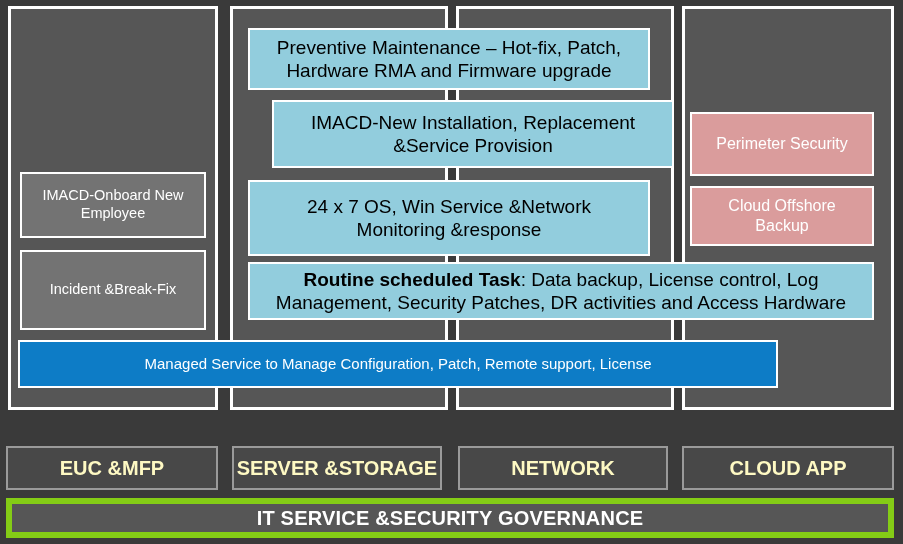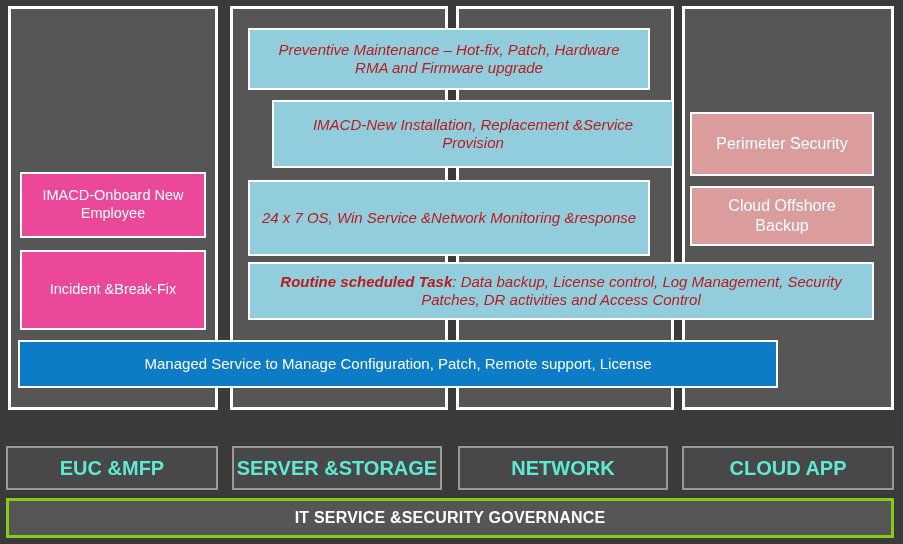--- a/index.html
+++ b/index.html
@@ -44,29 +44,28 @@
     border: 2px solid #ffffff;
     display: flex;
     align-items: center;
     justify-content: center;
     text-align: center;
     line-height: 1.22;
     padding: 4px 10px;
   }
 
   .box-navy {
-    background: #ec4899;
+    background: #737373;
     color: #ffffff;
     font-size: 14.5px;
   }
   .box-lightblue {
     background: #92cddd;
-    color: #b91c1c;
-    font-size: 15px;
-    font-style: italic;
+    color: #000000;
+    font-size: 19px;
   }
   .box-pink {
     background: #da9c9c;
     color: #ffffff;
     font-size: 16px;
   }
   .box-brightblue {
     background: #0d7cc6;
     color: #ffffff;
     font-size: 15px;
@@ -96,21 +95,21 @@
     width: 903px;
     height: 52px;
   }
   .pillar {
     position: absolute;
     top: 4px;
     height: 44px;
     box-sizing: border-box;
     background: #484848;
     border: 2px solid #9a9a9a;
-    color: #5eead4;
+    color: #fef9c3;
     font-size: 20px;
     font-weight: bold;
     display: flex;
     align-items: center;
     justify-content: center;
     text-align: center;
   }
   #pillar-1 { left: 6px;   width: 212px; }
   #pillar-2 { left: 232px; width: 210px; }
   #pillar-3 { left: 458px; width: 210px; }
@@ -118,23 +117,23 @@
 
   
   #governance-bar {
     position: absolute;
     left: 6px;
     top: 498px;
     width: 888px;
     height: 40px;
     box-sizing: border-box;
     background: #565656;
-    border: 3px solid #84cc16;
-    color: #ffffff;
-    font-size: 16px;
+    border: 6px solid #84cc16;
+    color: #ffffff;
+    font-size: 20px;
     font-weight: bold;
     display: flex;
     align-items: center;
     justify-content: center;
     text-align: center;
     letter-spacing: 0.2px;
   }
 </style>
 </head>
 <body>
@@ -160,21 +159,21 @@
 
   <div id="box-imacd-new-install" class="box box-lightblue">
     <span>IMACD-New Installation, Replacement &amp;Service Provision</span>
   </div>
 
   <div id="box-monitoring" class="box box-lightblue">
     <span>24 x 7 OS, Win Service &amp;Network Monitoring &amp;response</span>
   </div>
 
   <div id="box-routine-task" class="box box-lightblue">
-    <span><span class="routine-label">Routine scheduled Task</span><span>: </span><span>Data backup, License control, Log Management, Security Patches, DR activities and Access Control</span></span>
+    <span><span class="routine-label">Routine scheduled Task</span><span>: </span><span>Data backup, License control, Log Management, Security Patches, DR activities and Access Hardware</span></span>
   </div>
 
   <div id="box-perimeter-security" class="box box-pink">
     <span>Perimeter Security</span>
   </div>
 
   <div id="box-cloud-offshore" class="box box-pink">
     <span>Cloud Offshore Backup</span>
   </div>
 

